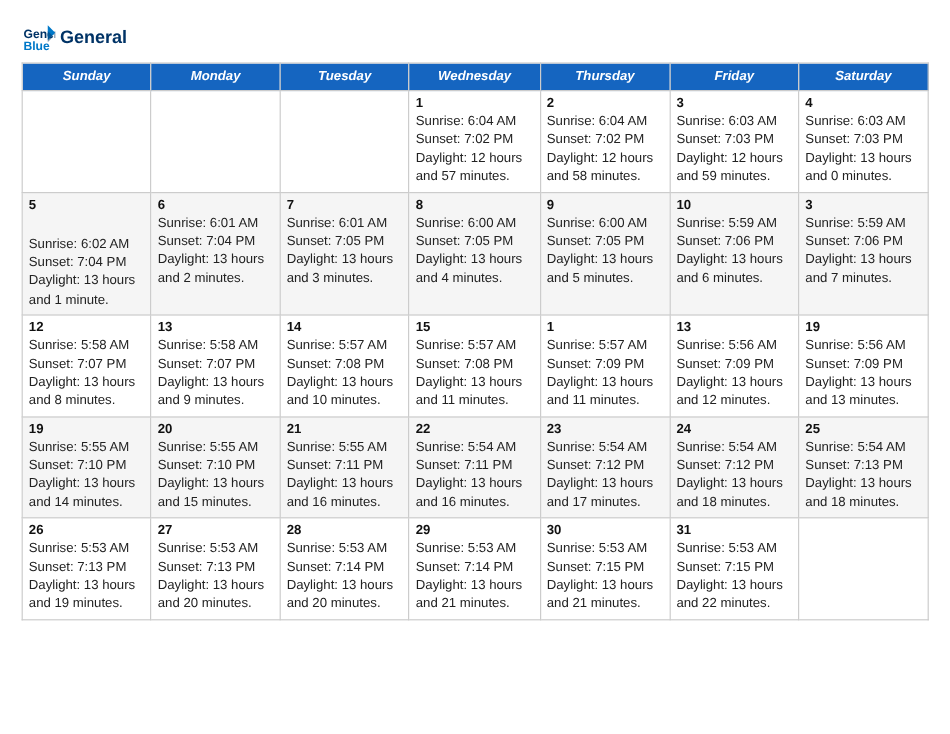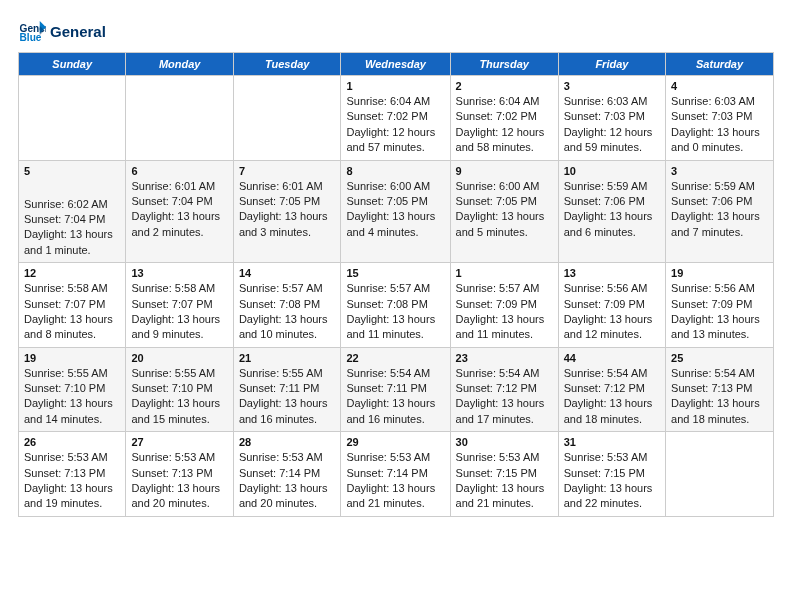--- a/index.html
+++ b/index.html
@@ -272,21 +272,21 @@
 Sunset: 7:11 PM
 Daylight: 13 hours and 16 minutes.</div>
           </td>
           <td>
             <div class="day-num">23</div>
             <div class="day-info" style="white-space: pre-line;">Sunrise: 5:54 AM
 Sunset: 7:12 PM
 Daylight: 13 hours and 17 minutes.</div>
           </td>
           <td>
-            <div class="day-num">44</div>
+            <div class="day-num">24</div>
             <div class="day-info" style="white-space: pre-line;">Sunrise: 5:54 AM
 Sunset: 7:12 PM
 Daylight: 13 hours and 18 minutes.</div>
           </td>
           <td>
             <div class="day-num">25</div>
             <div class="day-info" style="white-space: pre-line;">Sunrise: 5:54 AM
 Sunset: 7:13 PM
 Daylight: 13 hours and 18 minutes.</div>
           </td>

